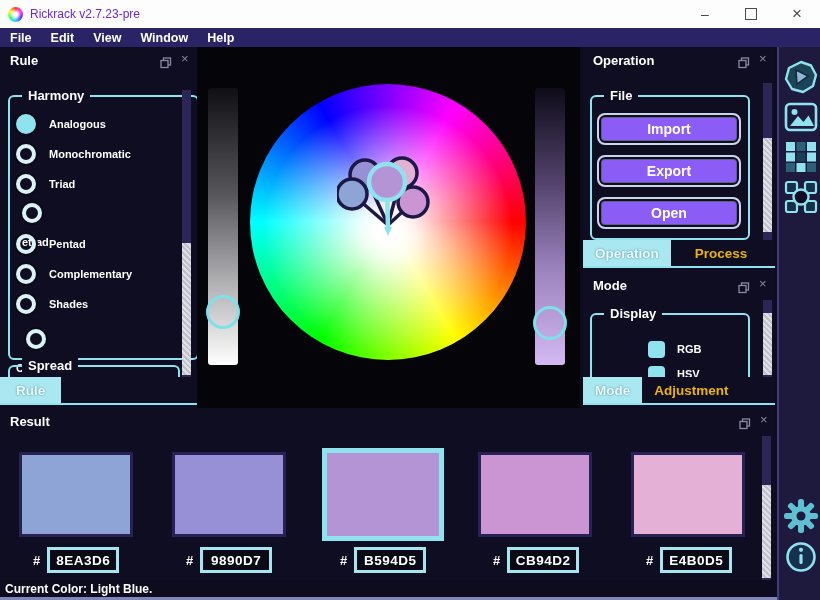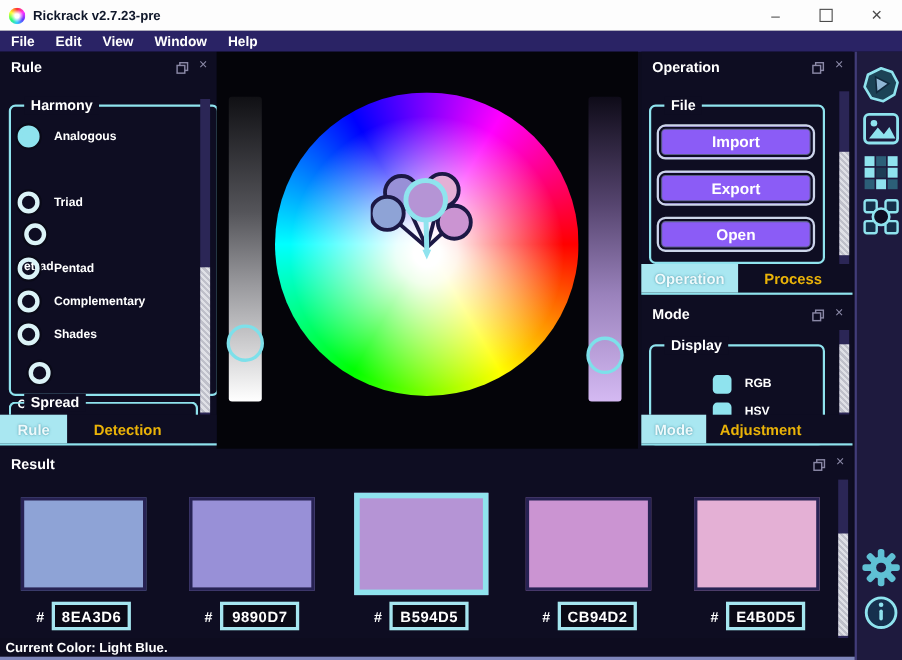--- a/index.html
+++ b/index.html
@@ -4,21 +4,21 @@
 <style>
   html,body{margin:0;padding:0;background:#2b2b2b;}
   .app{position:relative;width:820px;height:600px;overflow:hidden;background:#0d0c1f;
        font-family:"Liberation Sans",sans-serif;font-weight:700;-webkit-font-smoothing:antialiased;}
   
   .titlebar{position:absolute;left:0;top:0;width:820px;height:28px;background:#fdfdfd;
             display:flex;align-items:center;padding-left:8px;box-sizing:border-box;}
   .app-icon{width:15px;height:15px;border-radius:50%;margin-right:7px;
             background:radial-gradient(circle at 50% 50%, #fff 0 18%, rgba(255,255,255,0) 55%),
                        conic-gradient(#f33,#f3f,#63f,#3cf,#3f6,#ff3,#f33);}
-  .title-text{font-size:12px;color:#0f172a;font-weight:700;}
+  .title-text{font-size:12px;color:#6d28d9;font-weight:400;}
   .tb-controls{margin-left:auto;display:flex;height:28px;}
   .tb-btn{width:46px;display:flex;align-items:center;justify-content:center;color:#4a4a4a;
           font-weight:400;font-size:14px;cursor:default;}
   .tb-max{width:10px;height:10px;border:1.4px solid #4a4a4a;display:inline-block;}
   
   .menubar{position:absolute;left:0;top:28px;width:820px;height:19px;background:#2a2365;
            display:flex;align-items:center;padding-left:8px;box-sizing:border-box;}
   .menu-item{color:#fff;font-size:12.5px;padding:0 11px 0 2px;margin-right:6px;}
   
   .main{position:absolute;left:0;top:47px;width:820px;height:553px;}
@@ -124,20 +124,24 @@
       <span class="pclose" style="left:181px;">×</span>
 
       <div class="gbox" style="left:8px;top:48px;width:191px;height:265px;">
         <span class="gb-label">Harmony</span>
       </div>
 
       <div class="radio-row" style="top:66px;">
         <span class="radio checked"></span>
         <span class="opt-label">Analogous</span>
       </div>
+      <div class="radio-row" style="top:96px;">
+        <span class="radio"></span>
+        <span class="opt-label">Monochromatic</span>
+      </div>
       <div class="radio-row" style="top:126px;">
         <span class="radio"></span>
         <span class="opt-label">Triad</span>
       </div>
       <div class="radio-row" style="top:156px;flex-direction:column;">
         <span class="radio"></span>
         <span class="opt-label">Tetrad</span>
       </div>
       <div class="radio-row" style="top:186px;">
         <span class="radio"></span>
@@ -159,21 +163,20 @@
       <div class="gbox" style="left:8px;top:318px;width:172px;height:40px;border-bottom:none;">
         <span class="gb-label">Spread</span>
       </div>
 
       <div class="scroll-track" style="left:182px;top:43px;height:287px;">
         <div class="scroll-thumb" style="top:153px;height:132px;"></div>
       </div>
 
       <div class="tabbar" style="left:0;top:330px;width:197px;">
         <div class="tab active" style="padding:0 16px;">Rule</div>
-        <div class="tab" style="padding:0 24px;">Detection</div>
       </div>
     </div>
 
     <div class="canvas">
       <div class="vslider gray"></div>
       <div class="handle" style="left:9px;top:248px;"></div>
 
       <div class="wheel"></div>
 
       <div class="vslider purple"></div>

